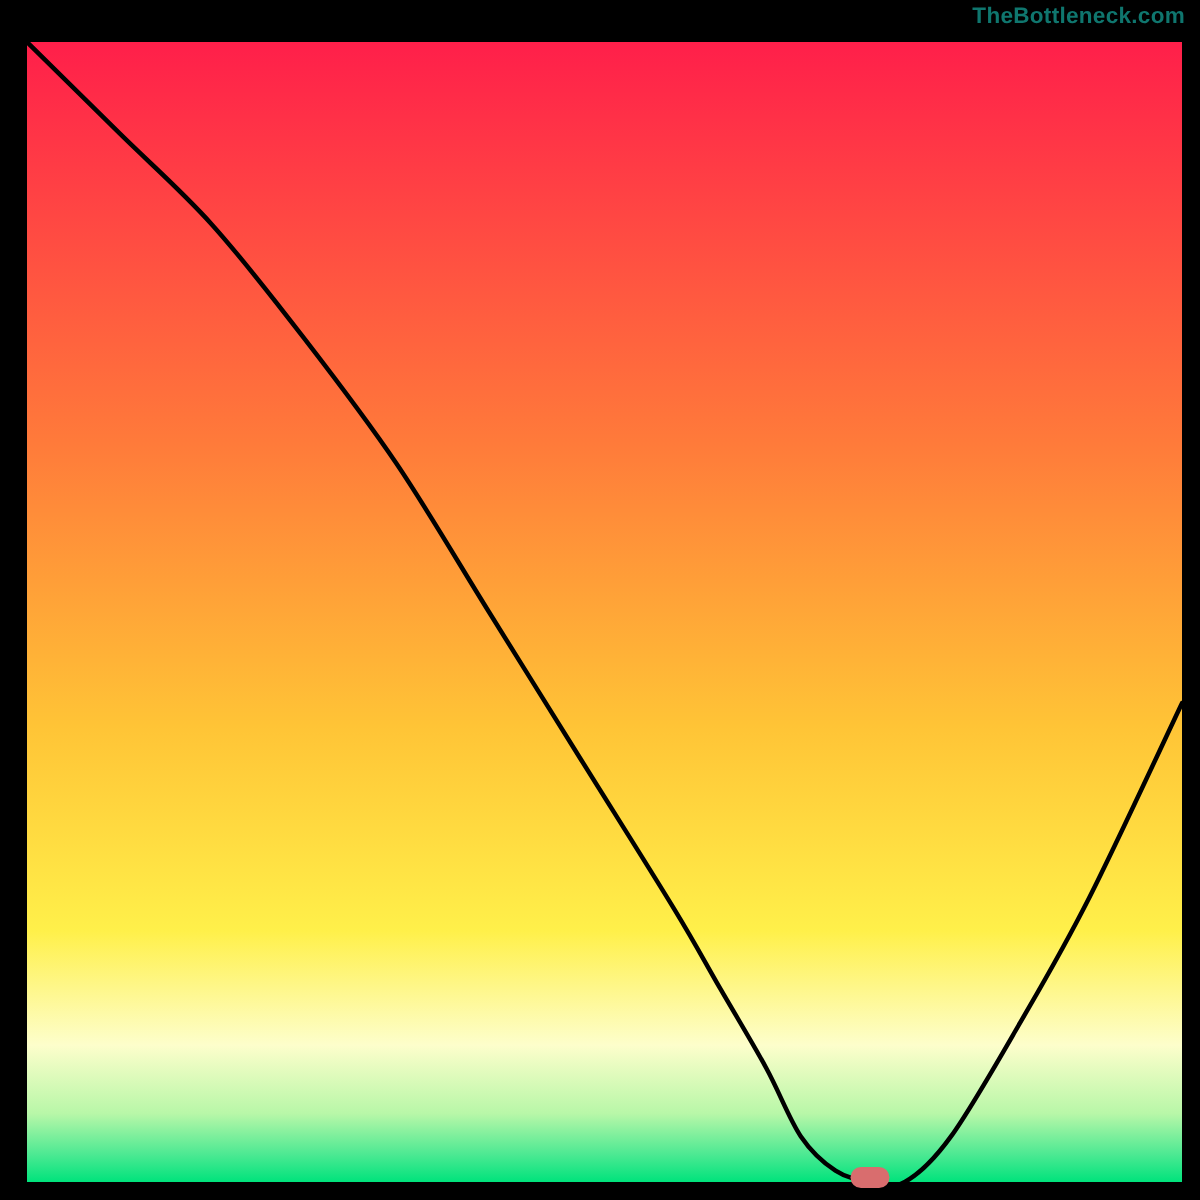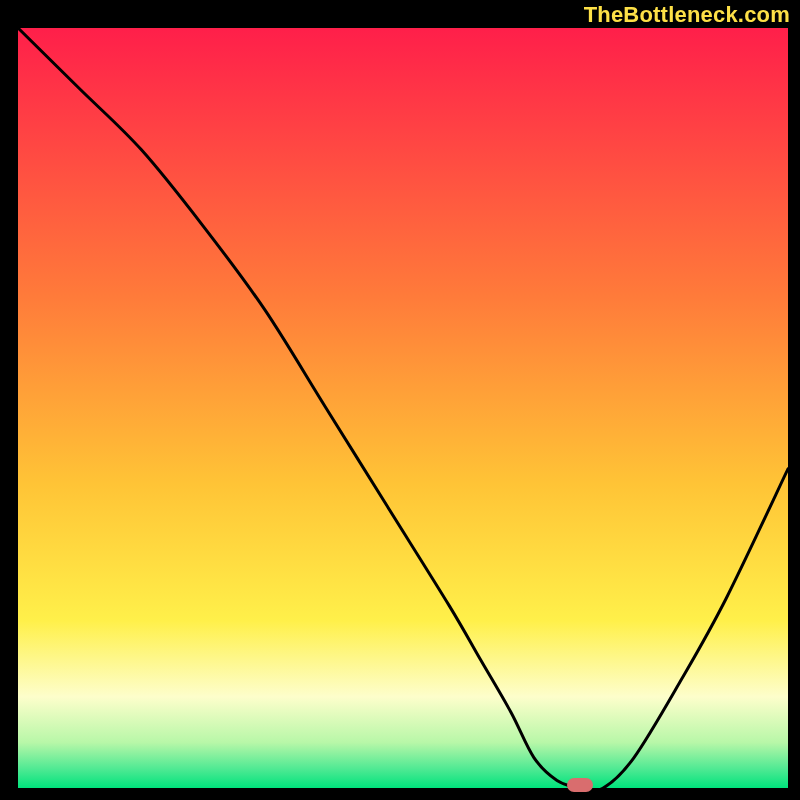--- a/index.html
+++ b/index.html
@@ -3,23 +3,23 @@
 <meta charset="utf-8">
 <style>
   * { margin: 0; padding: 0; box-sizing: border-box; }
   html, body { width: 800px; height: 800px; background: #000; overflow: hidden; }
   .container { position: relative; width: 800px; height: 800px; }
   .watermark {
     position: absolute;
     top: 2px;
     right: 10px;
     font-family: Arial, Helvetica, sans-serif;
-    font-size: 22px;
+    font-size: 15px;
     font-weight: bold;
-    color: #fde047;
+    color: #0f766e;
     z-index: 10;
     letter-spacing: 0.2px;
   }
   .plot {
     position: absolute;
     left: 18px;
     top: 28px;
     width: 770px;
     height: 760px;
     background: #000;

